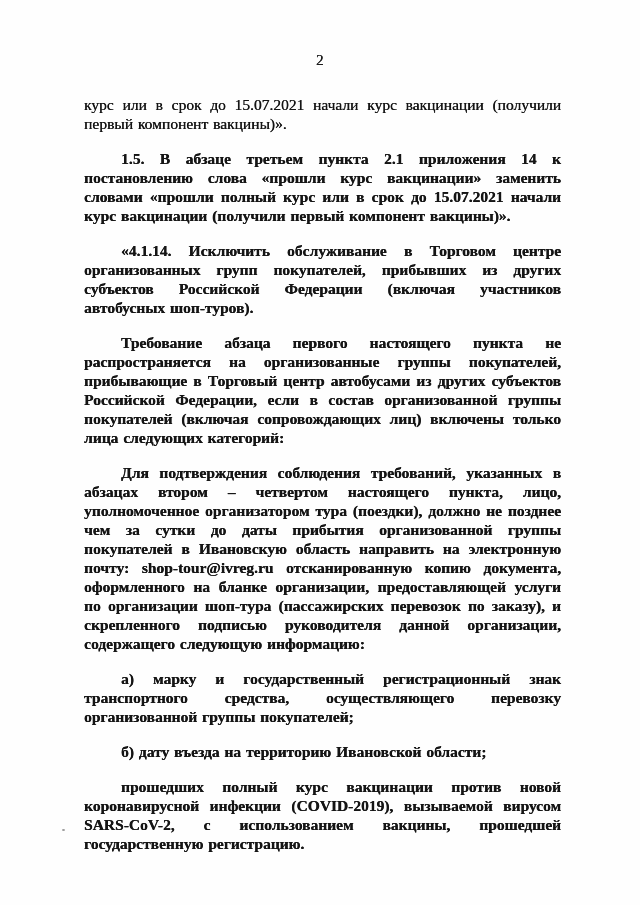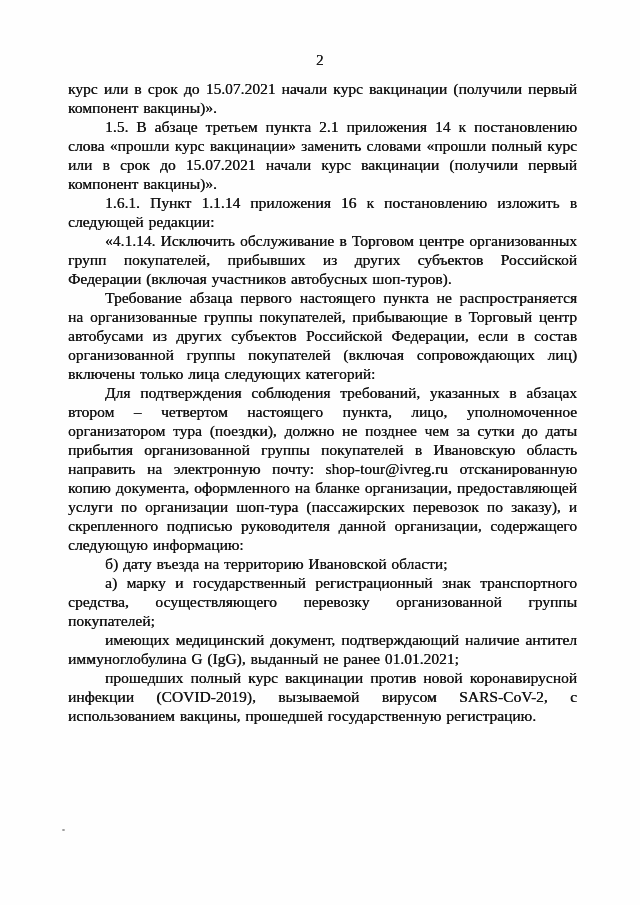--- a/index.html
+++ b/index.html
@@ -37,25 +37,26 @@
     left: 68px;
     width: 509px;
     color: #151515;
     font-size: 15.5px;
     line-height: 19px;
     text-align: justify;
     text-shadow: 0.3px 0 0 currentColor;
     word-spacing: 1px;
   }
   .document-body p.para {
-    margin: 0;
+    margin: 16px;
     padding: 0;
   }
   .document-body p.para.indent {
     text-indent: 37px;
+    font-weight: bold;
   }
   
   .scan-speck {
     position: absolute;
     left: 62px;
     top: 829px;
     width: 3px;
     height: 2px;
     background: #9a9a9a;
     border-radius: 50%;
@@ -63,24 +64,22 @@
 </style>
 </head>
 <body>
 
 <div class="page">
   <div class="page-number">2</div>
 
   <div class="document-body">
       <p class="para">курс или в срок до 15.07.2021 начали курс вакцинации (получили первый компонент вакцины)».</p>
       <p class="para indent">1.5. В абзаце третьем пункта 2.1 приложения 14 к постановлению слова «прошли курс вакцинации» заменить словами «прошли полный курс или в срок до 15.07.2021 начали курс вакцинации (получили первый компонент вакцины)».</p>
-      <p class="para indent">1.6.1. Пункт 1.1.14 приложения 16 к постановлению изложить в следующей редакции:</p>
       <p class="para indent">«4.1.14. Исключить обслуживание в Торговом центре организованных групп покупателей, прибывших из других субъектов Российской Федерации (включая участников автобусных шоп-туров).</p>
       <p class="para indent">Требование абзаца первого настоящего пункта не распространяется на организованные группы покупателей, прибывающие в Торговый центр автобусами из других субъектов Российской Федерации, если в состав организованной группы покупателей (включая сопровождающих лиц) включены только лица следующих категорий:</p>
       <p class="para indent">Для подтверждения соблюдения требований, указанных в абзацах втором – четвертом настоящего пункта, лицо, уполномоченное организатором тура (поездки), должно не позднее чем за сутки до даты прибытия организованной группы покупателей в Ивановскую область направить на электронную почту: shop-tour@ivreg.ru отсканированную копию документа, оформленного на бланке организации, предоставляющей услуги по организации шоп-тура (пассажирских перевозок по заказу), и скрепленного подписью руководителя данной организации, содержащего следующую информацию:</p>
+      <p class="para indent">а) марку и государственный регистрационный знак транспортного средства, осуществляющего перевозку организованной группы покупателей;</p>
       <p class="para indent">б) дату въезда на территорию Ивановской области;</p>
-      <p class="para indent">а) марку и государственный регистрационный знак транспортного средства, осуществляющего перевозку организованной группы покупателей;</p>
-      <p class="para indent">имеющих медицинский документ, подтверждающий наличие антител иммуноглобулина G (IgG), выданный не ранее 01.01.2021;</p>
       <p class="para indent">прошедших полный курс вакцинации против новой коронавирусной инфекции (COVID-2019), вызываемой вирусом SARS-CoV-2, с использованием вакцины, прошедшей государственную регистрацию.</p>
     </div>
 
   <div class="scan-speck"></div>
 </div>
 
 </body></html>

